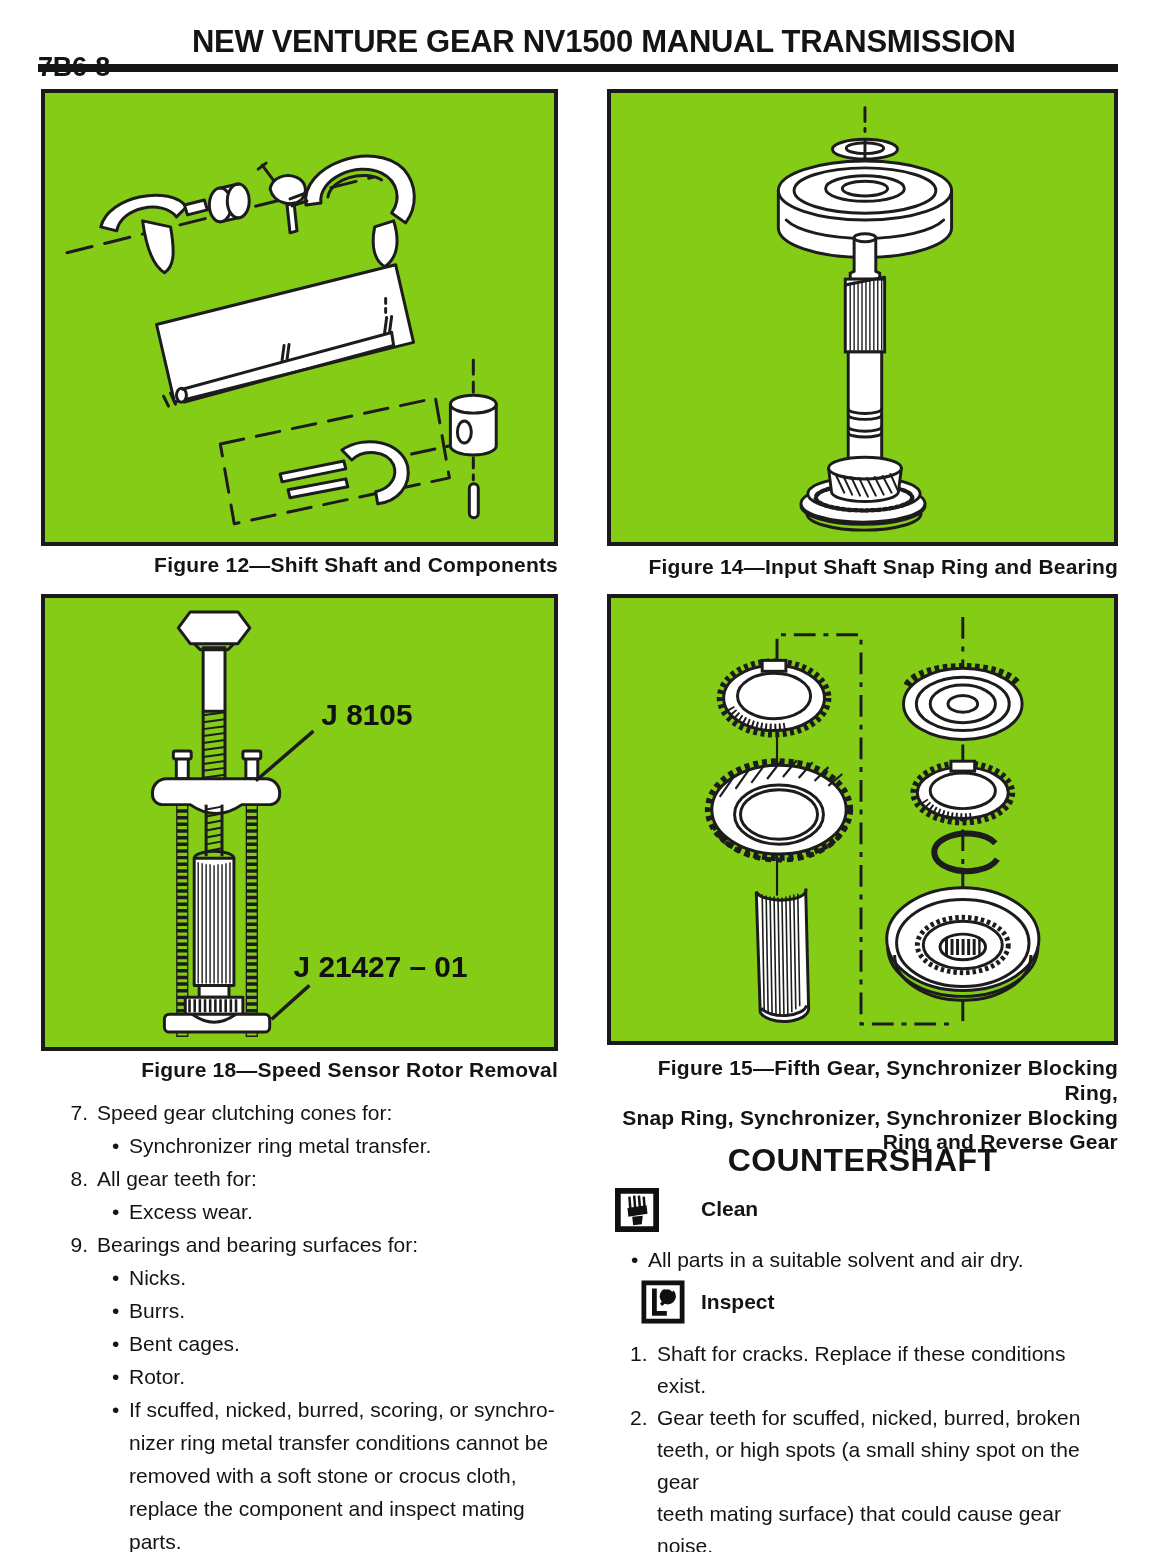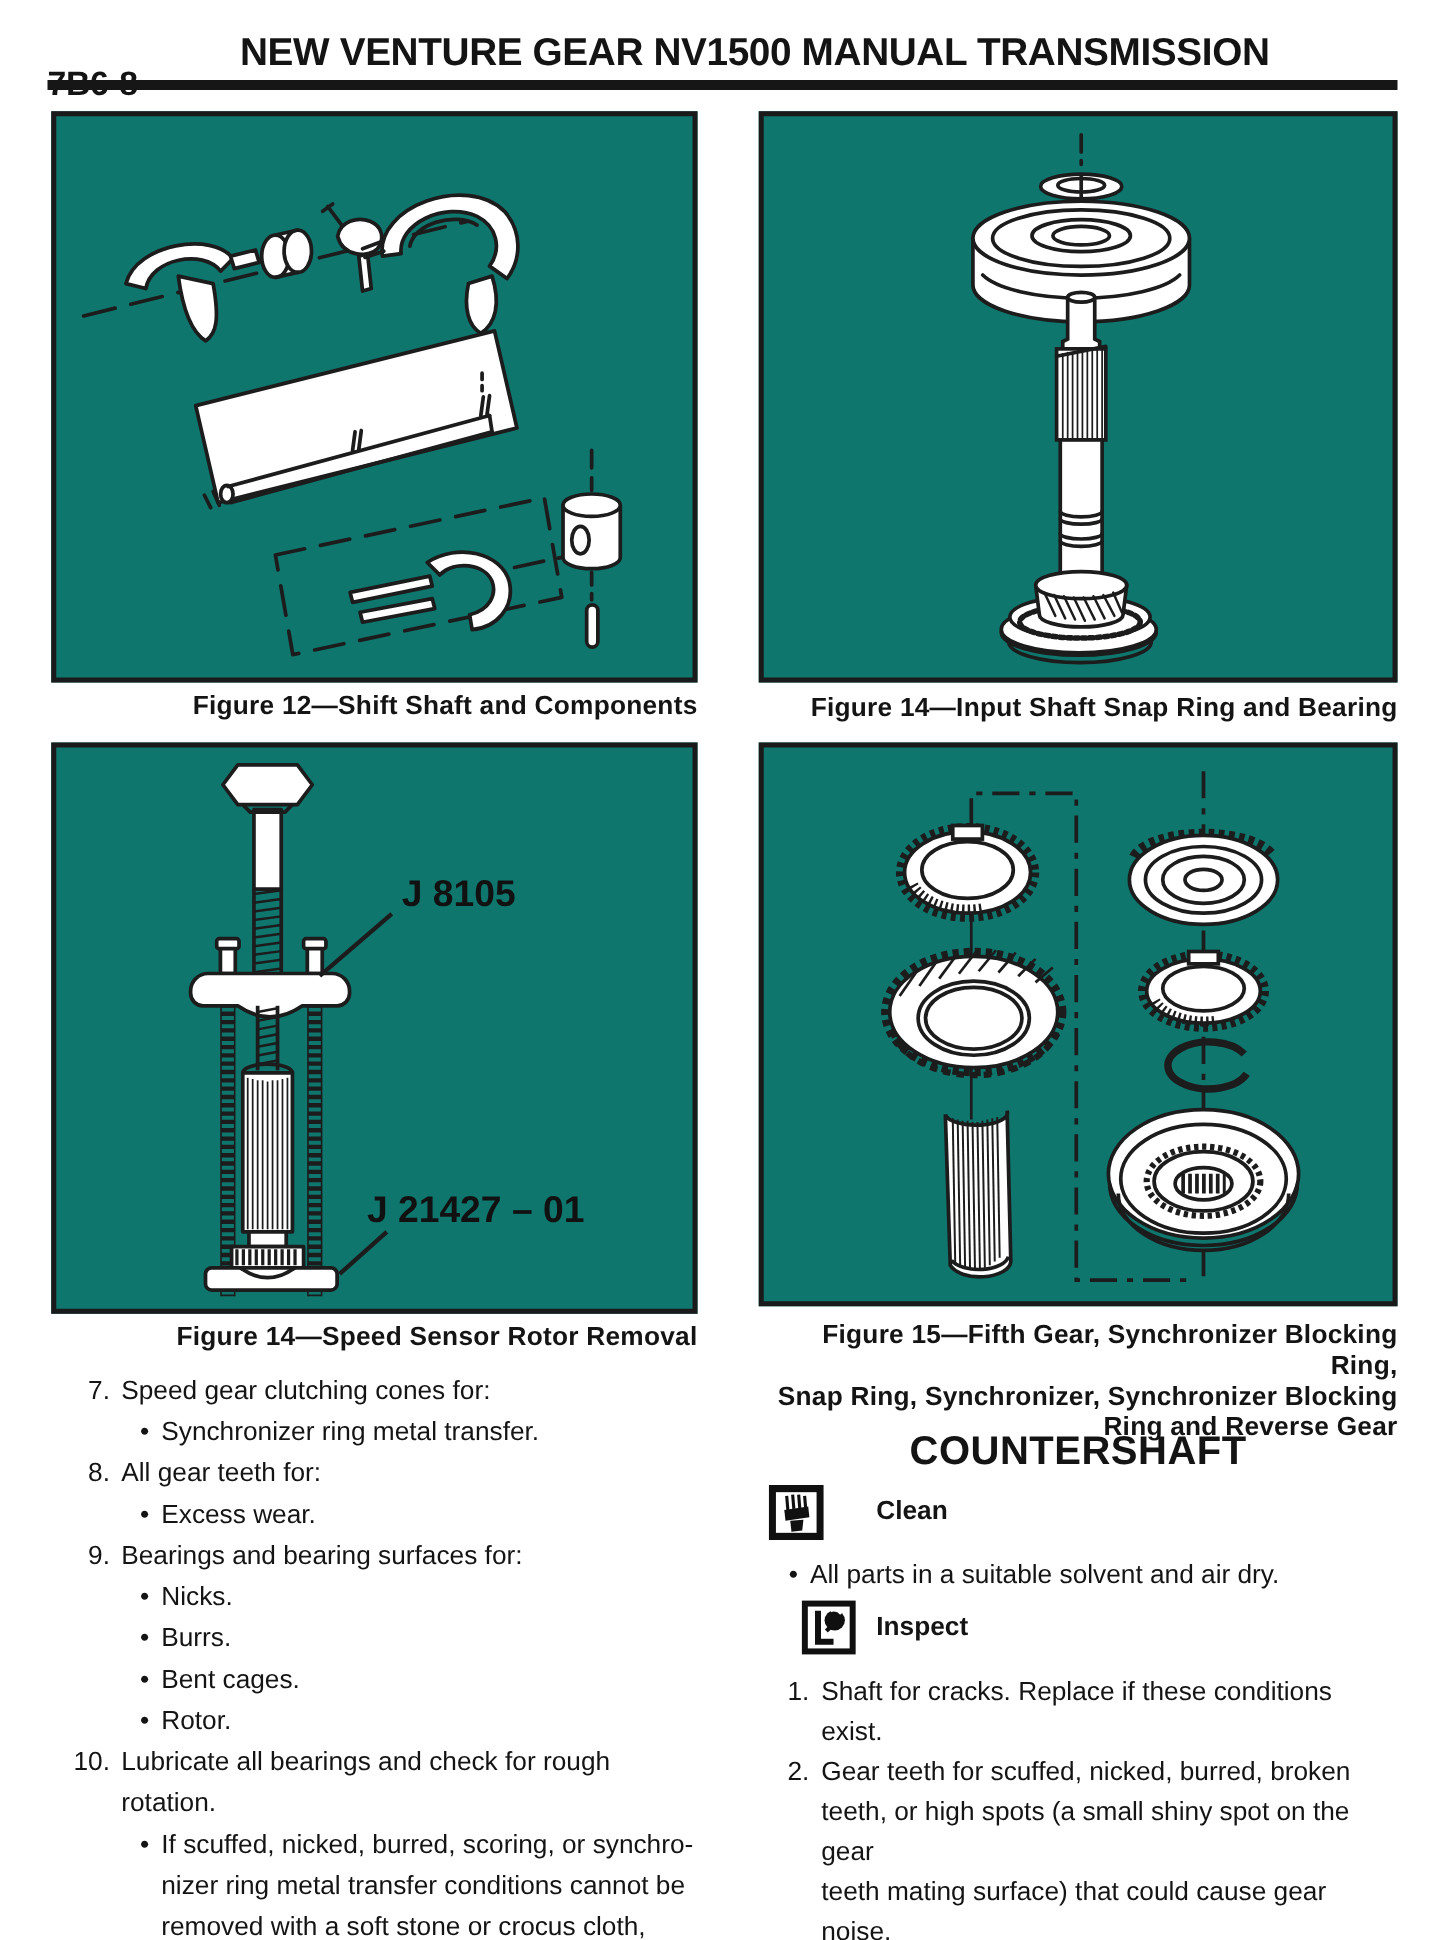--- a/index.html
+++ b/index.html
@@ -8,21 +8,21 @@
     background:#ffffff;color:#141414;
     font-family:"Liberation Sans", sans-serif;
     -webkit-font-smoothing:antialiased;
   }
   .abs{position:absolute;}
   
   .hdr-code{left:38px;top:24px;font-size:27px;font-weight:700;letter-spacing:-0.3px;margin-top:28px;}
   .hdr-title{left:168px;top:24px;font-size:31px;font-weight:700;letter-spacing:-0.3px;margin-left:24px;}
   .hdr-rule{left:38px;top:64px;width:1080px;height:8px;background:#161616;}
   
-  .fig-box{border:4px solid #1a1a1a;background:#0f766e;box-sizing:border-box;}
+  .fig-box{border:4px solid #1a1a1a;background:#84cc16;box-sizing:border-box;}
   #fig12-box{left:41px;top:89px;width:517px;height:457px;}
   #fig14-box{left:607px;top:89px;width:511px;height:457px;}
   #fig13-box{left:41px;top:594px;width:517px;height:457px;}
   #fig15-box{left:607px;top:594px;width:511px;height:451px;}
   .fig-box svg{width:100%;height:100%;display:block;}
   .fig-caption{
     font-weight:700;font-size:21px;text-align:right;line-height:1.18;
     white-space:pre-line;letter-spacing:0.2px;
   }
   #cap12{left:41px;top:553px;width:517px;}
@@ -224,21 +224,21 @@
       <line x1="144" y1="410.5" x2="196" y2="410.5" stroke-width="13" stroke-dasharray="2.6 2.6"></line>
       <rect x="120" y="419" width="106" height="18" rx="5" fill="#fff"></rect>
       <path d="M148,419 q22,16 44,0"></path>
       <line x1="270" y1="134" x2="212" y2="184" stroke-width="3.5"></line>
       <line x1="266" y1="390" x2="228" y2="424" stroke-width="3.5"></line>
     </g>
     <text x="278" y="128" class="jlabel">J 8105</text>
     <text x="250" y="382" class="jlabel">J 21427 – 01</text>
   </svg>
 </div>
-<div class="abs fig-caption" id="cap13">Figure 14—Speed Sensor Rotor Removal</div>
+<div class="abs fig-caption" id="cap13">Figure 18—Speed Sensor Rotor Removal</div>
 
 <div class="abs fig-box" id="fig15-box">
   <svg viewBox="0 0 509 446">
     <g stroke="#1c1c1c" stroke-width="3" fill="none">
       <path d="M168,62 L168,36 L253,36 L253,430 L348,430" stroke-dasharray="22 8 5 8"></path>
       <line x1="356" y1="18" x2="356" y2="428" stroke-dasharray="22 8 5 8"></line>
       <line x1="168" y1="60" x2="168" y2="300" stroke-width="2.2"></line>
       <ellipse cx="165" cy="100" rx="55" ry="37" stroke-width="6" stroke-dasharray="4 3.5"></ellipse>
       <ellipse cx="165" cy="100" rx="51" ry="33" fill="#fff"></ellipse>
       <ellipse cx="165" cy="98" rx="37" ry="23" fill="#fff"></ellipse>
@@ -329,24 +329,20 @@
     <span class="btext">Burrs.</span>
   </div>
   <div class="brow">
     <span class="bdot">•</span>
     <span class="btext">Bent cages.</span>
   </div>
   <div class="brow">
     <span class="bdot">•</span>
     <span class="btext">Rotor.</span>
   </div>
-  <div class="nrow">
-    <span class="nnum">10.</span>
-    <span class="ntext">Lubricate all bearings and check for rough rotation.</span>
-  </div>
   <div class="brow">
     <span class="bdot">•</span>
     <span class="btext">If scuffed, nicked, burred, scoring, or synchro-
 nizer ring metal transfer conditions cannot be
 removed with a soft stone or crocus cloth,
 replace the component and inspect mating
 parts.</span>
   </div>
 
 </div>

